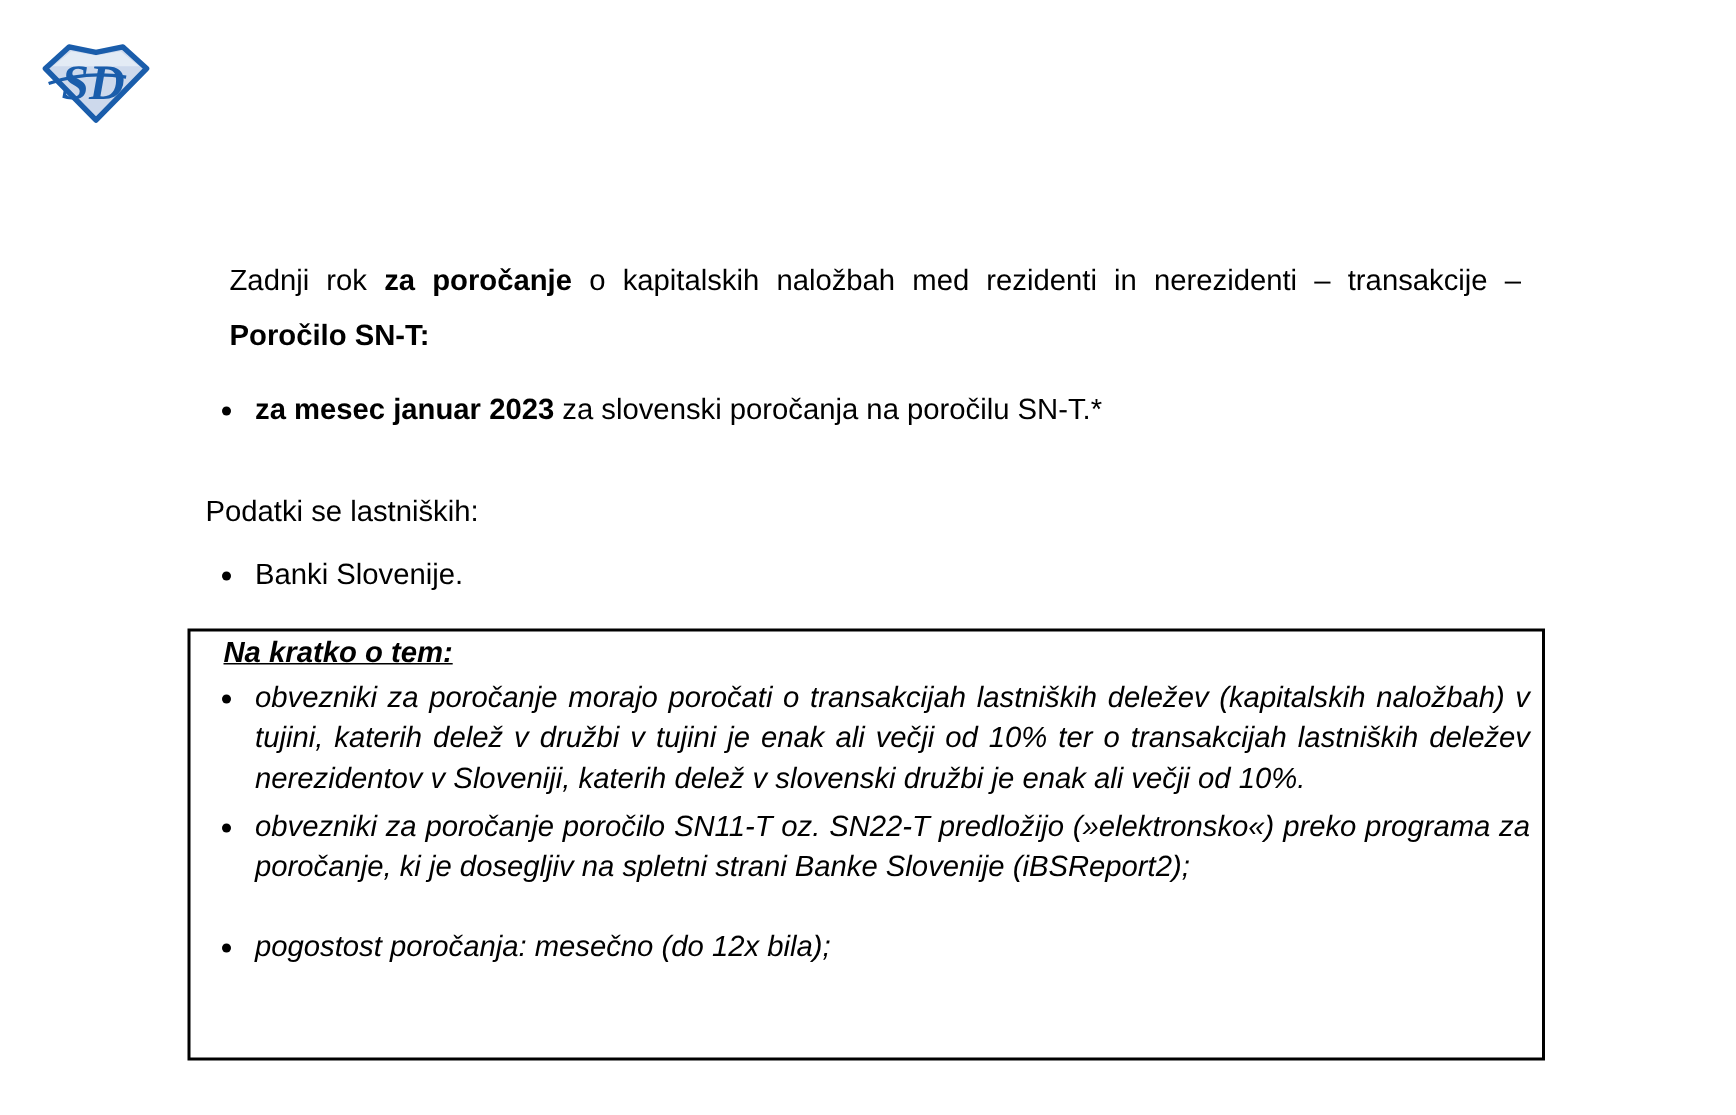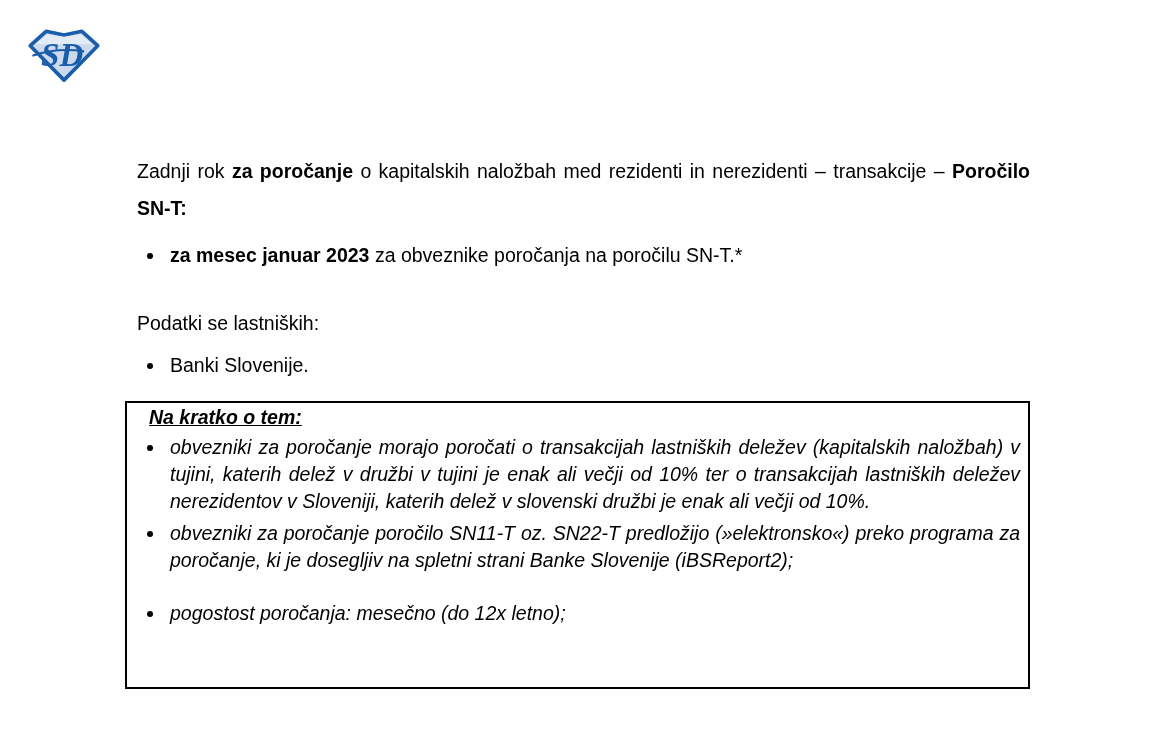--- a/index.html
+++ b/index.html
@@ -16,21 +16,21 @@
     left: 28px; top: 27px;
     width: 72px; height: 56px;
   }
   .content {
     position: absolute;
     left: 137px; top: 153px;
     width: 893px;
     font-size: 19.5px;
   }
   .intro {
-    margin: 0;
+    margin: 16px;
     line-height: 37px;
     text-align: justify;
   }
   ul.bullets {
     margin: 14px 0 0 0;
     padding-left: 29px;
     line-height: 28px;
   }
   ul.bullets li { padding-left: 4px; }
   .podatki-heading { margin: 40px 0 0 0; line-height: 28px; }
@@ -69,32 +69,32 @@
     <text x="18" y="54" font-size="46" font-weight="bold" font-style="italic" font-family="Liberation Serif, serif" fill="#1a5dab">SD</text>
     <path d="M 6 40 Q 40 28 78 34" stroke="#1a5dab" stroke-width="3" fill="none"></path>
   </svg>
 </div>
 
 <div class="content">
 
   <p class="intro"><span>Zadnji rok </span><b>za poročanje</b><span> o kapitalskih naložbah med rezidenti in nerezidenti – transakcije – </span><b>Poročilo SN-T:</b></p>
 
   <ul class="bullets">
-    <li><b>za mesec januar 2023</b><span> za obveznike poročanja na poročilu SN-T.*</span></li>
+    <li><b>za mesec januar 2023</b><span> za slovenski poročanja na poročilu SN-T.*</span></li>
   </ul>
 
   <p class="podatki-heading">Podatki se lastniških:</p>
 
   <ul class="bullets">
     <li><span>Banki Slovenije.</span></li>
   </ul>
 
 
   <div class="infobox">
     <div class="infobox-title">Na kratko o tem:</div>
     <ul class="infobox-list">
       <li>obvezniki za poročanje morajo poročati o transakcijah lastniških deležev (kapitalskih naložbah) v tujini, katerih delež v družbi v tujini je enak ali večji od 10% ter o transakcijah lastniških deležev nerezidentov v Sloveniji, katerih delež v slovenski družbi je enak ali večji od 10%.</li>
       <li>obvezniki za poročanje poročilo SN11-T oz. SN22-T predložijo (»elektronsko«) preko programa za poročanje, ki je dosegljiv na spletni strani Banke Slovenije (iBSReport2);</li>
-      <li class="spaced">pogostost poročanja: mesečno (do 12x letno);</li>
+      <li class="spaced">pogostost poročanja: mesečno (do 12x bila);</li>
     </ul>
   </div>
 
 </div>
 
 </body></html>

